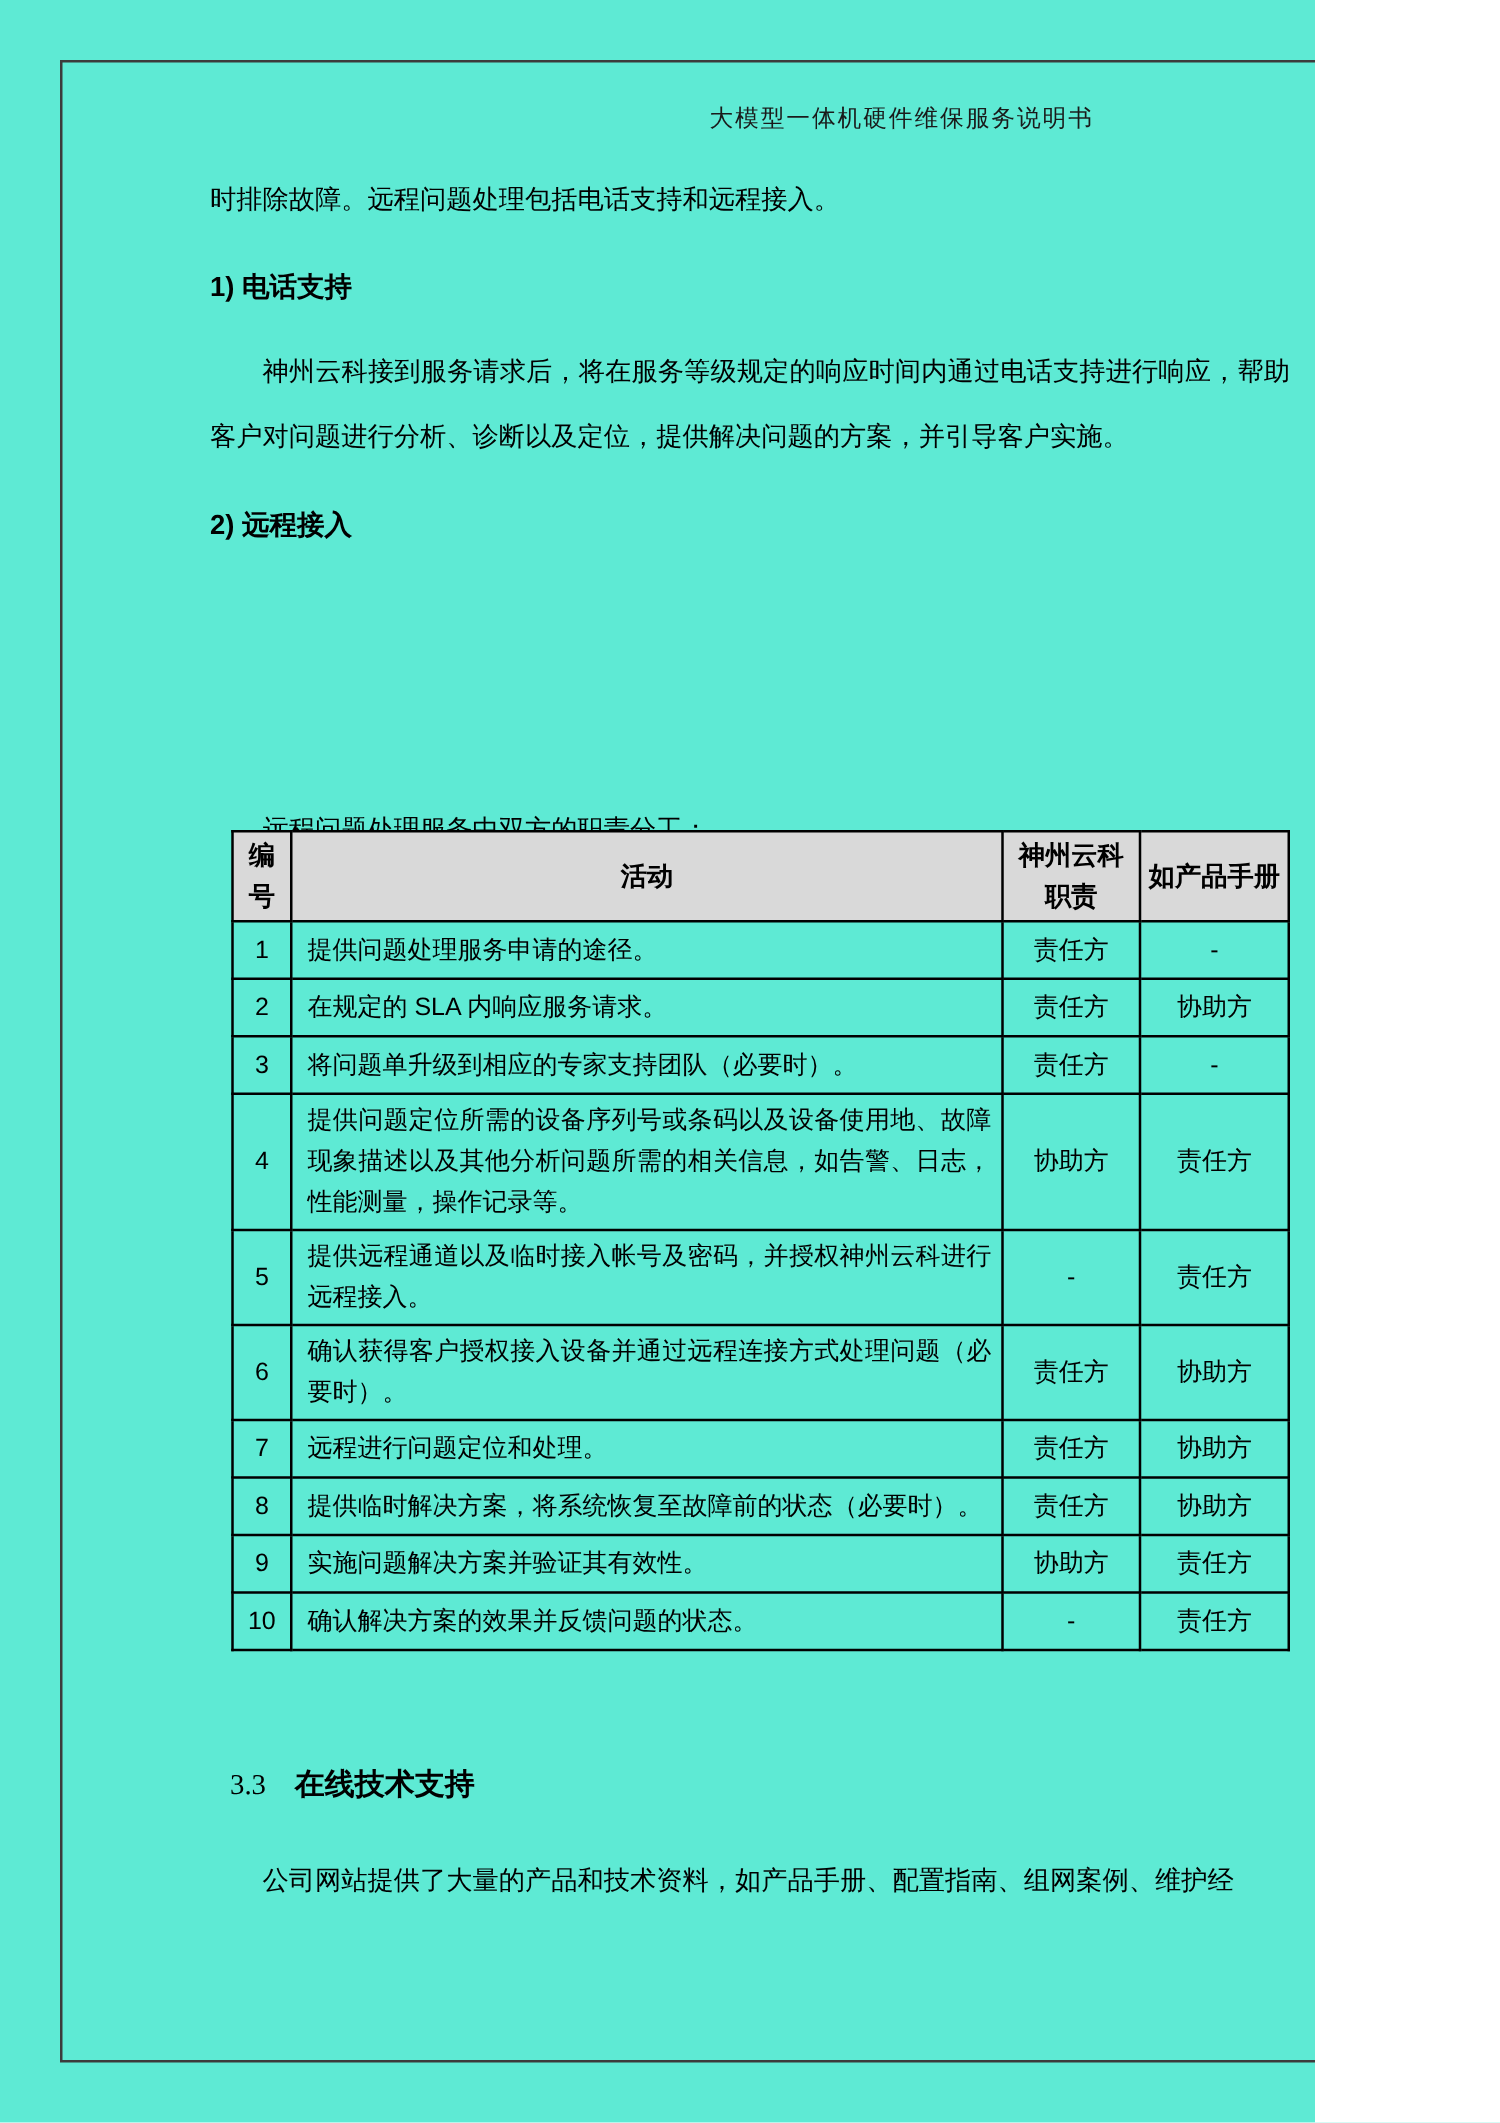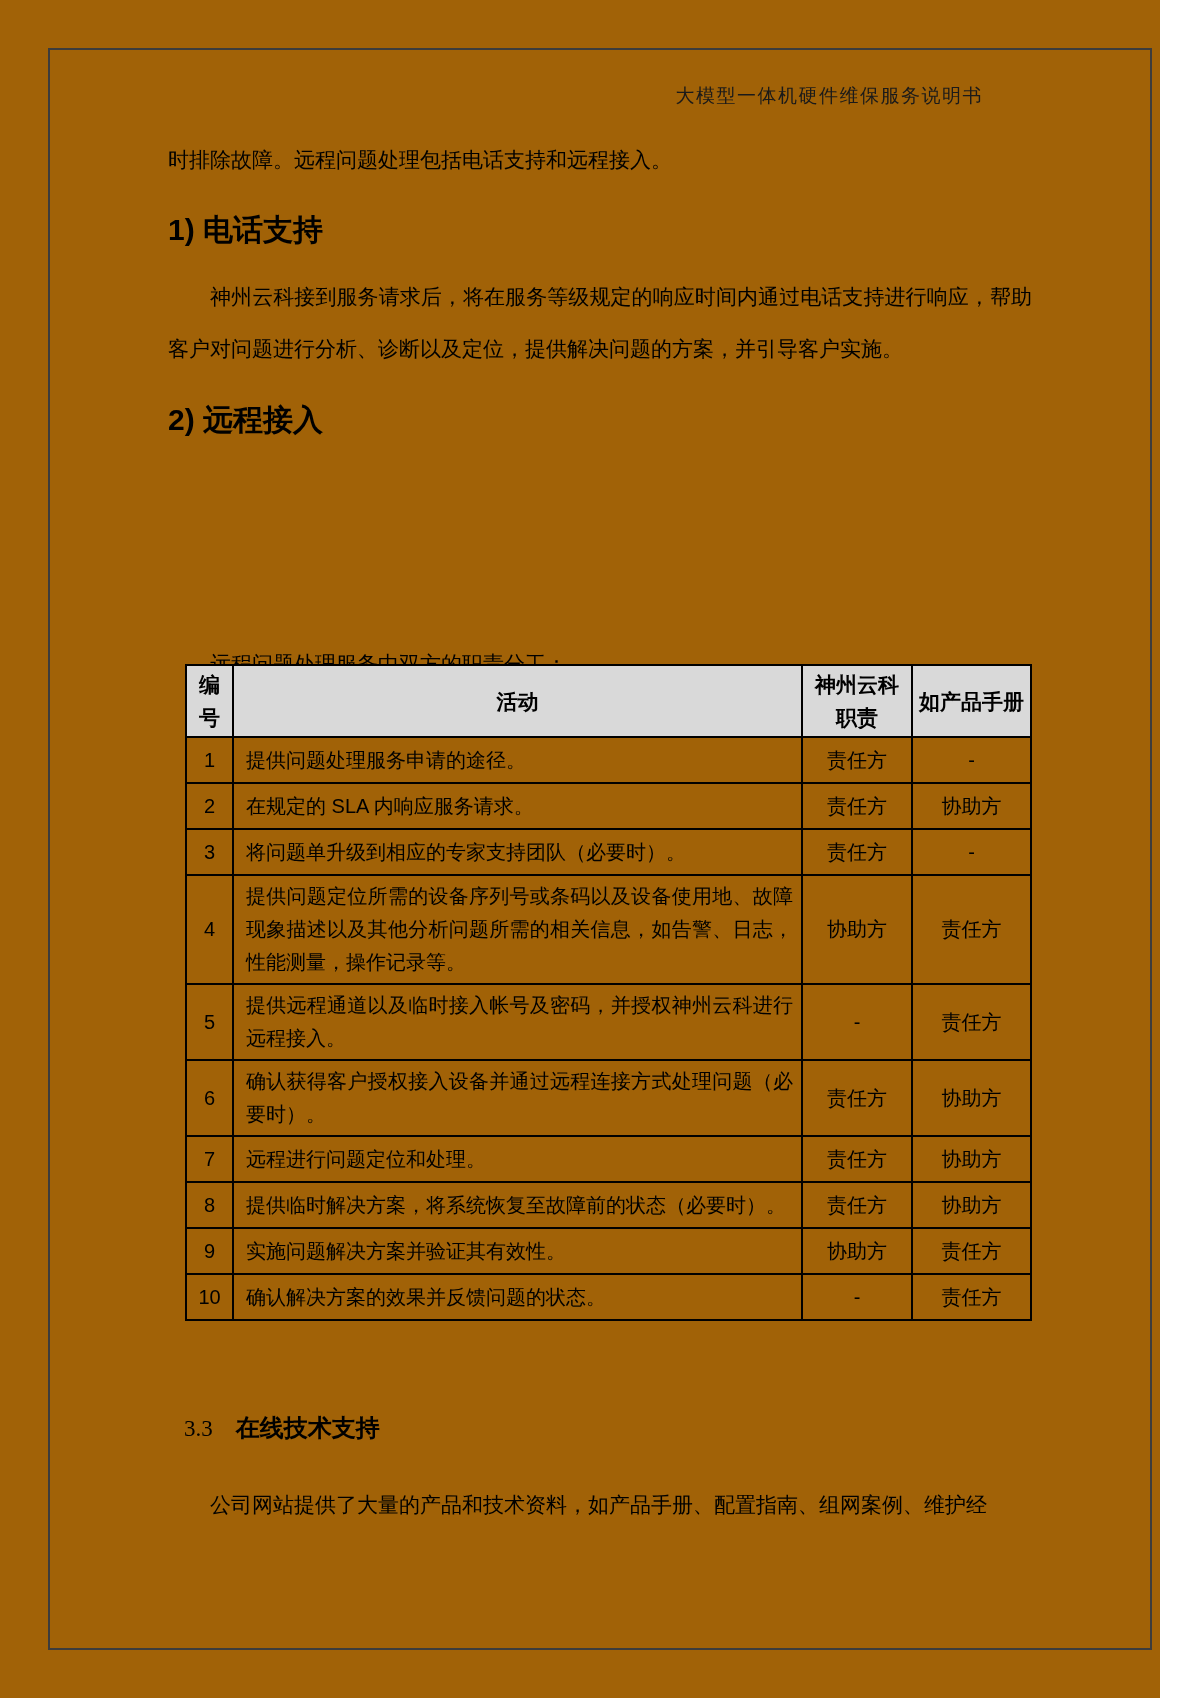--- a/index.html
+++ b/index.html
@@ -1,21 +1,21 @@
 <!DOCTYPE html>
 <html><head>
 <meta charset="utf-8">
 <style>
   * { margin: 0; padding: 0; box-sizing: border-box; }
   html, body { background: #ffffff; }
   .page {
     position: relative;
-    width: 1160px;
+    width: 1052px;
     height: 1698px;
-    background: #a16207;
+    background: #5eead4;
     color: #000;
     font-family: "Liberation Sans", sans-serif;
     overflow: hidden;
   }
   .frame {
     position: absolute;
     left: 48px; top: 48px;
     width: 1104px; height: 1602px;
     border: 2px solid #3c3c3c;
   }
@@ -37,21 +37,21 @@
     font-size: 21px;
     line-height: 52px;
     text-align: justify;
   }
   .blk.indent { text-indent: 42px; }
   .intro       { top: 134px; }
   .h-num {
     position: absolute;
     left: 168px;
     width: 864px;
-    font-size: 30px;
+    font-size: 22px;
     font-weight: bold;
     line-height: 32px;
   }
   .h-phone  { top: 214px; }
   .p-phone  { top: 271px; font-family: Liberation Serif, serif; }
   .h-remote { top: 404px; }
   .p-remote { top: 464px; }
   .t-intro  { top: 638px; }
 
   .tbl-wrap { position: absolute; left: 185px; top: 664px; width: 845px; }

